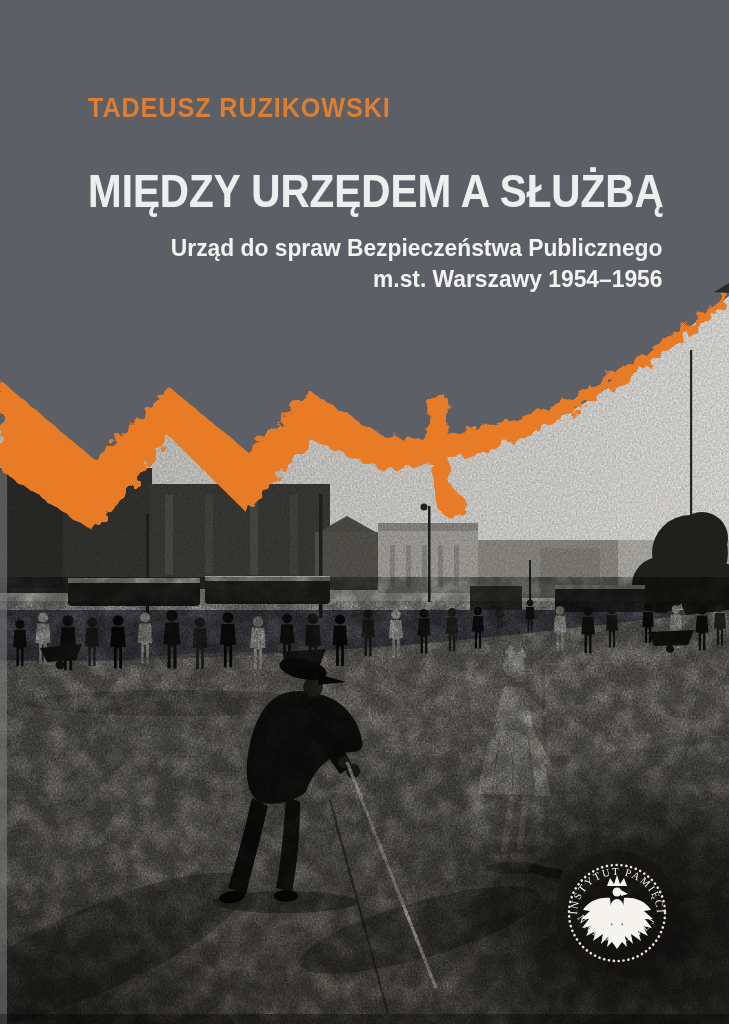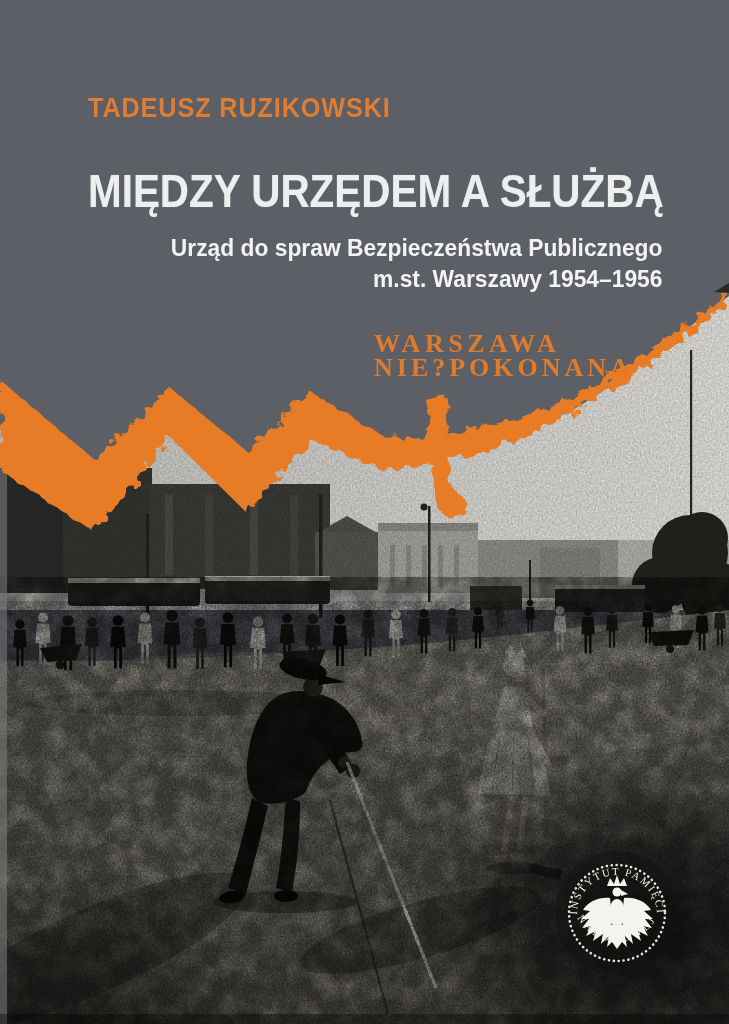--- a/index.html
+++ b/index.html
@@ -251,18 +251,14 @@
     </g>
     <polygon points="714,292 729,283 729,293" fill="#2a2a28"></polygon>
   </svg>
 
   <div class="txt author">TADEUSZ RUZIKOWSKI</div>
   <div class="txt title">MIĘDZY URZĘDEM A SŁUŻBĄ</div>
   <div class="txt subtitle">
     <div>Urząd do spraw Bezpieczeństwa Publicznego</div>
     <div>m.st. Warszawy 1954–1956</div>
   </div>
-  <div class="txt series">
-    <div class="l1">WARSZAWA</div>
-    <div class="l2">NIE?POKONANA</div>
-  </div>
 
 </div>
 
 </body></html>

